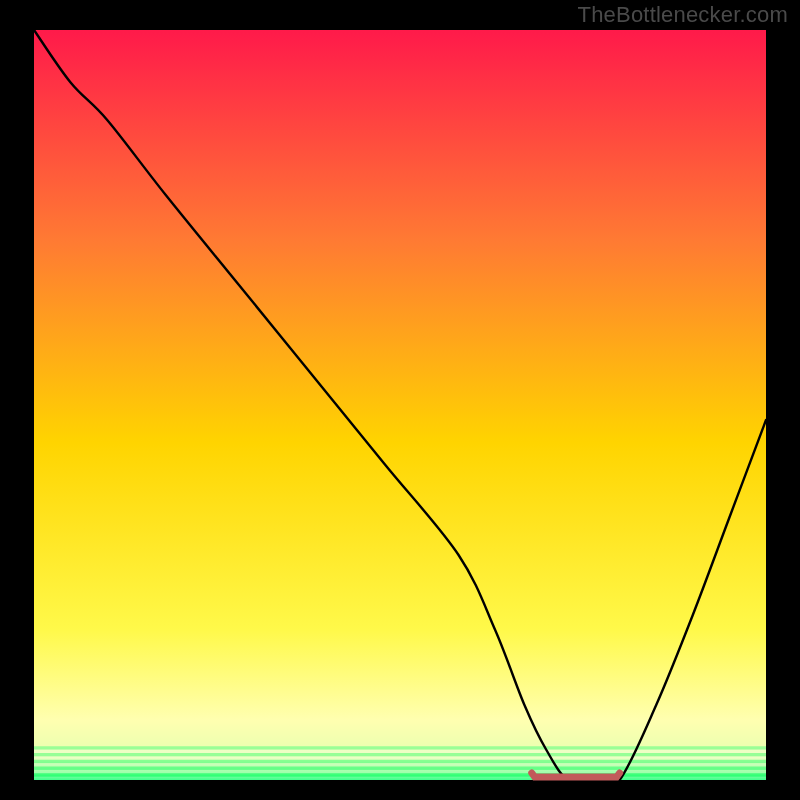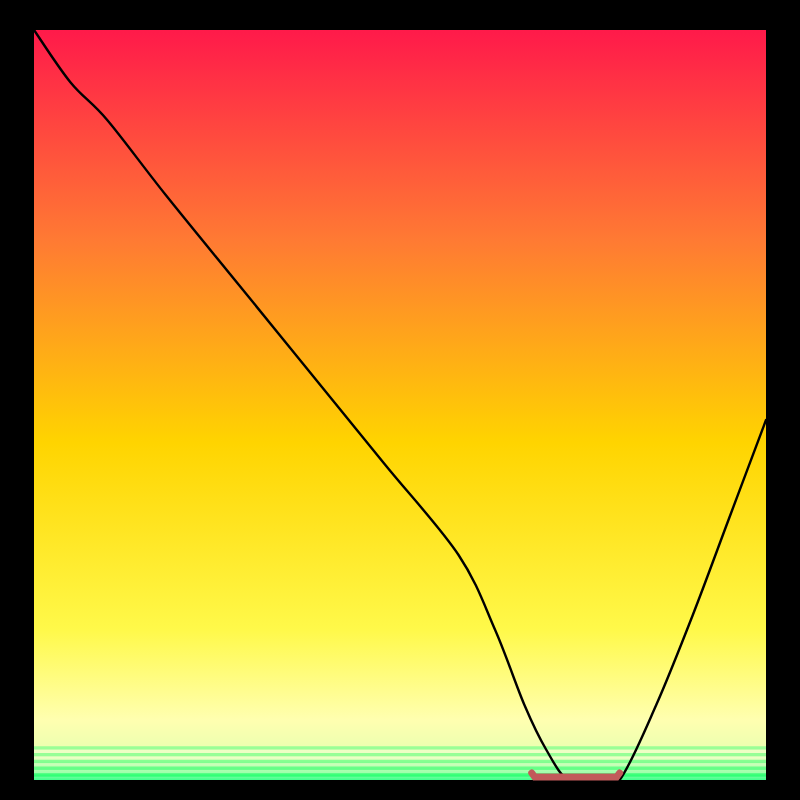--- a/index.html
+++ b/index.html
@@ -5,20 +5,21 @@
 * { margin: 0; padding: 0; box-sizing: border-box; }
 body { background: #fff; font-family: Arial, Helvetica, sans-serif; width: 800px; height: 800px; overflow: hidden; }
 .frame { width: 800px; height: 800px; position: relative; background: #fff; }
 .attribution { position: absolute; top: 2px; right: 12px; font-size: 22px; color: #4a4a4a; font-weight: 400; letter-spacing: 0.2px; }
 svg { display: block; }
 </style>
 </head>
 <body>
 
 <div class="frame">
+  <div class="attribution">TheBottlenecker.com</div>
   <svg id="svg-root" width="800" height="800" viewBox="0 0 800 800">
     <defs>
       <linearGradient id="heat-gradient" x1="0" y1="0" x2="0" y2="1">
         <stop id="g0" offset="0%" stop-color="#ff1a4a"></stop>
         <stop id="g1" offset="28%" stop-color="#ff7a33"></stop>
         <stop id="g2" offset="55%" stop-color="#ffd400"></stop>
         <stop id="g3" offset="80%" stop-color="#fff94a"></stop>
         <stop id="g4" offset="92%" stop-color="#ffffb0"></stop>
         <stop id="g5" offset="97%" stop-color="#e6ffb0"></stop>
         <stop id="g6" offset="99%" stop-color="#80ff90"></stop>

